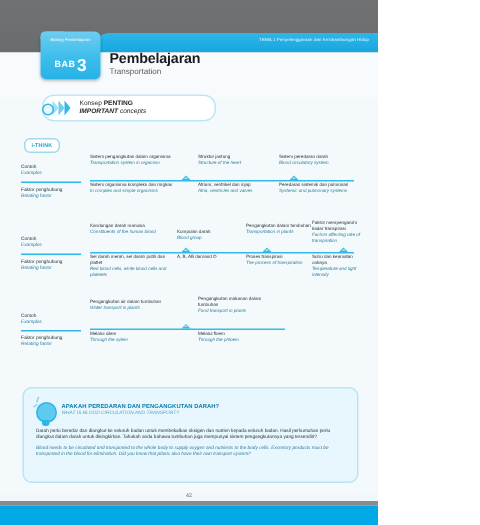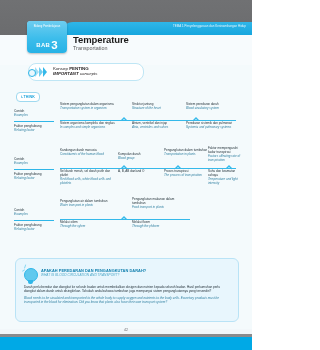--- a/index.html
+++ b/index.html
@@ -131,21 +131,21 @@
 
   <div class="bab-fold"></div>
   <div class="bab">
     <div class="bab-sub">Bidang Pembelajaran</div>
     <div class="bab-main">
       <span class="w">BAB</span><span class="n">3</span>
     </div>
   </div>
 
   <div class="title-wrap">
-    <div class="title">Temperature</div>
+    <div class="title">Pembelajaran</div>
     <div class="subtitle">Transportation</div>
   </div>
 
   <div class="konsep">
     <div class="konsep-icon">
       <div class="dot"></div>
       <div class="chev c1"></div>
       <div class="chev c2"></div>
       <div class="chev c3"></div>
     </div>

